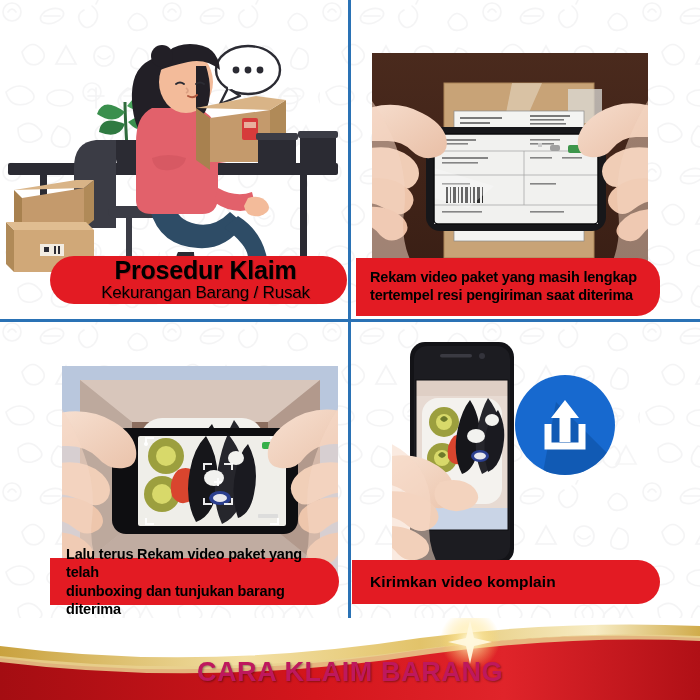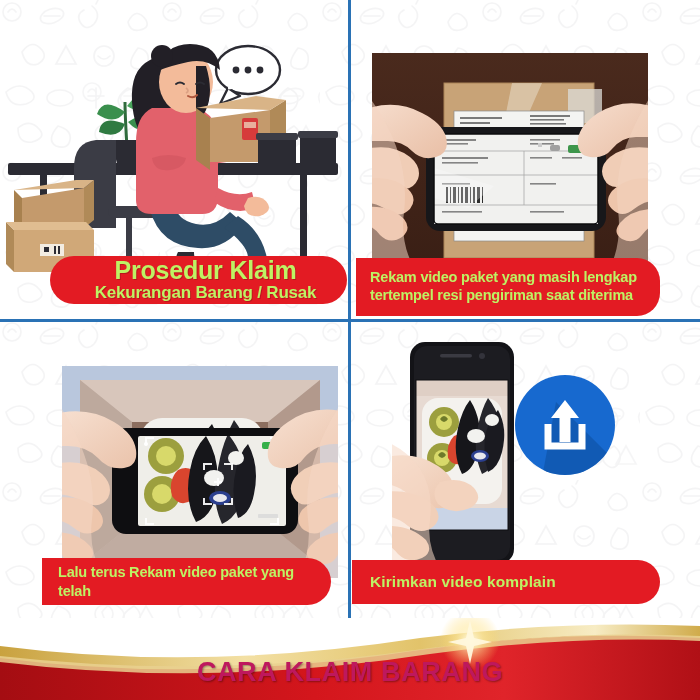--- a/index.html
+++ b/index.html
@@ -17,36 +17,36 @@
   
   .quad{position:absolute;overflow:hidden;}
   .q-tl{left:0;top:0;width:349px;height:320px;}
 
   
   .div-v{position:absolute;left:348px;top:0;width:3px;height:620px;background:#2a72b5;}
   .div-h{position:absolute;left:0;top:319px;width:700px;height:3px;background:#2a72b5;}
 
   
   .banner{
-    position:absolute;background:#e31b23;color:#bef264;
+    position:absolute;background:#e31b23;color:#000000;
     display:flex;flex-direction:column;justify-content:center;
     box-sizing:border-box;
   }
   .banner.b1{left:50px;top:256px;width:297px;height:48px;
     border-radius:24px 24px 24px 24px;padding:0 0 0 14px;align-items:center;}
   .banner.b1 .l1{font-size:25px;font-weight:bold;line-height:1.0;letter-spacing:-.2px;
      text-shadow:1px 1px 0 rgba(0,0,0,.18);}
-  .banner.b1 .l2{font-size:17px;font-weight:bold;line-height:1.15;letter-spacing:-.2px;
+  .banner.b1 .l2{font-size:17px;font-weight:normal;line-height:1.15;letter-spacing:-.2px;
      text-shadow:1px 1px 0 rgba(0,0,0,.18);}
 
   .banner.b2{left:356px;top:258px;width:304px;height:58px;
     border-radius:0 23px 23px 0;padding:0 10px 0 14px;}
   .banner.b2 div{font-size:14.5px;font-weight:bold;line-height:1.24;letter-spacing:-.2px;}
 
-  .banner.b3{left:42px;top:558px;width:289px;height:47px;
+  .banner.b3{left:50px;top:558px;width:289px;height:47px;
     border-radius:0 24px 24px 0;padding:0 10px 0 16px;}
   .banner.b3 div{font-size:14.5px;font-weight:bold;line-height:1.26;letter-spacing:-.2px;}
 
   .banner.b4{left:352px;top:560px;width:308px;height:44px;
     border-radius:0 22px 22px 0;padding:0 10px 0 18px;}
   .banner.b4 div{font-size:15.5px;font-weight:bold;line-height:1.2;letter-spacing:.1px;}
 
   
   .footer{position:absolute;left:0;bottom:0;width:700px;height:82px;overflow:hidden;}
   .footer .fbg{position:absolute;inset:0;}
@@ -486,20 +486,21 @@
     <div class="l2">Kekurangan Barang / Rusak</div>
   </div>
 
   <div class="banner b2">
     <div>Rekam video paket yang masih lengkap</div>
     <div>tertempel resi pengiriman saat diterima</div>
   </div>
 
   <div class="banner b3">
     <div>Lalu terus Rekam video paket yang telah</div>
+    <div>diunboxing dan tunjukan barang diterima</div>
   </div>
 
   <div class="banner b4">
     <div>Kirimkan video komplain</div>
   </div>
 
   <div class="footer">
     <svg class="fbg" viewBox="0 0 700 82" width="700" height="82" preserveAspectRatio="none">
       <defs>
         <linearGradient id="redg" x1="0" y1="0" x2="1" y2="0">

